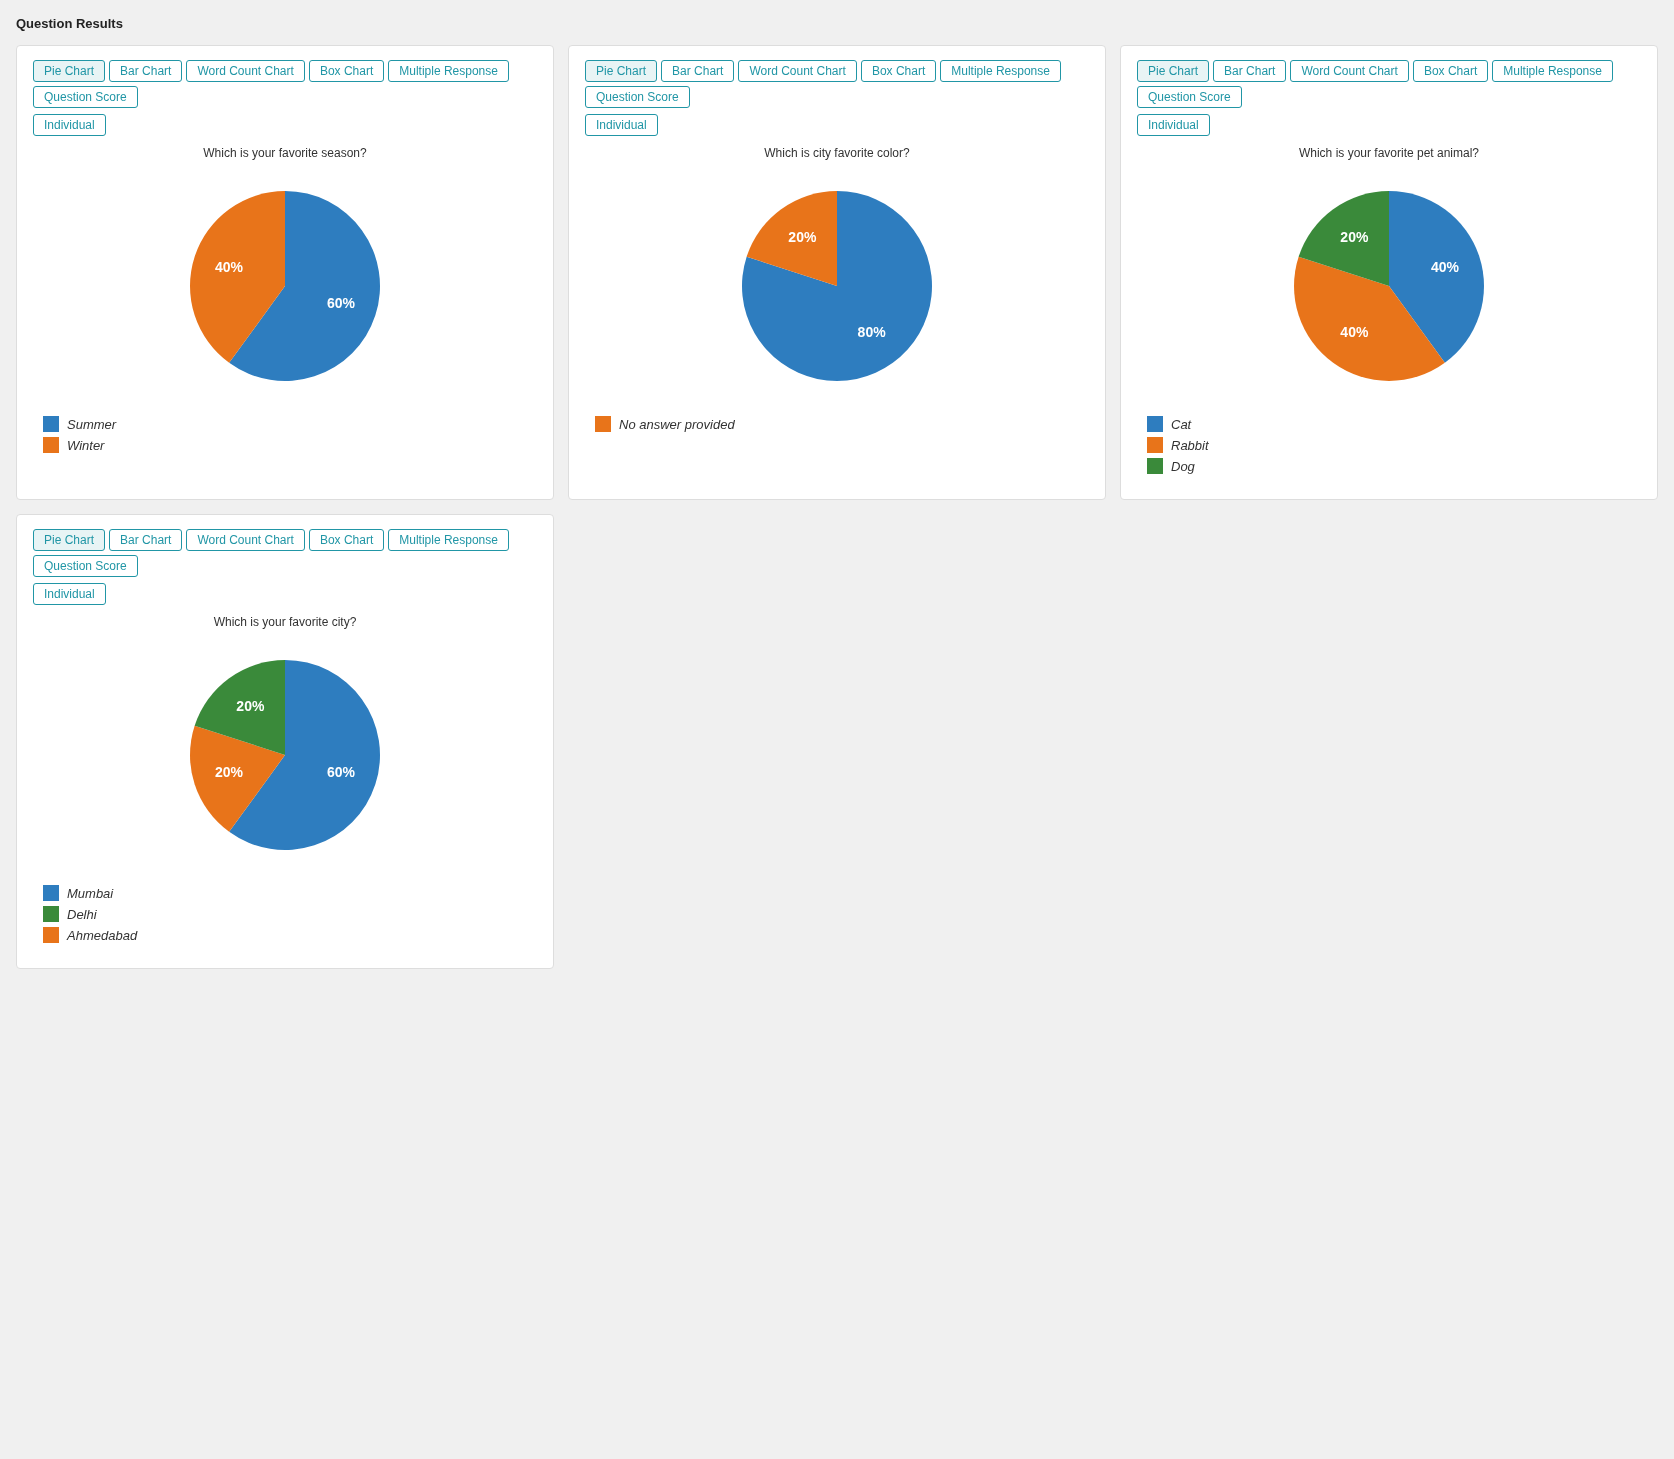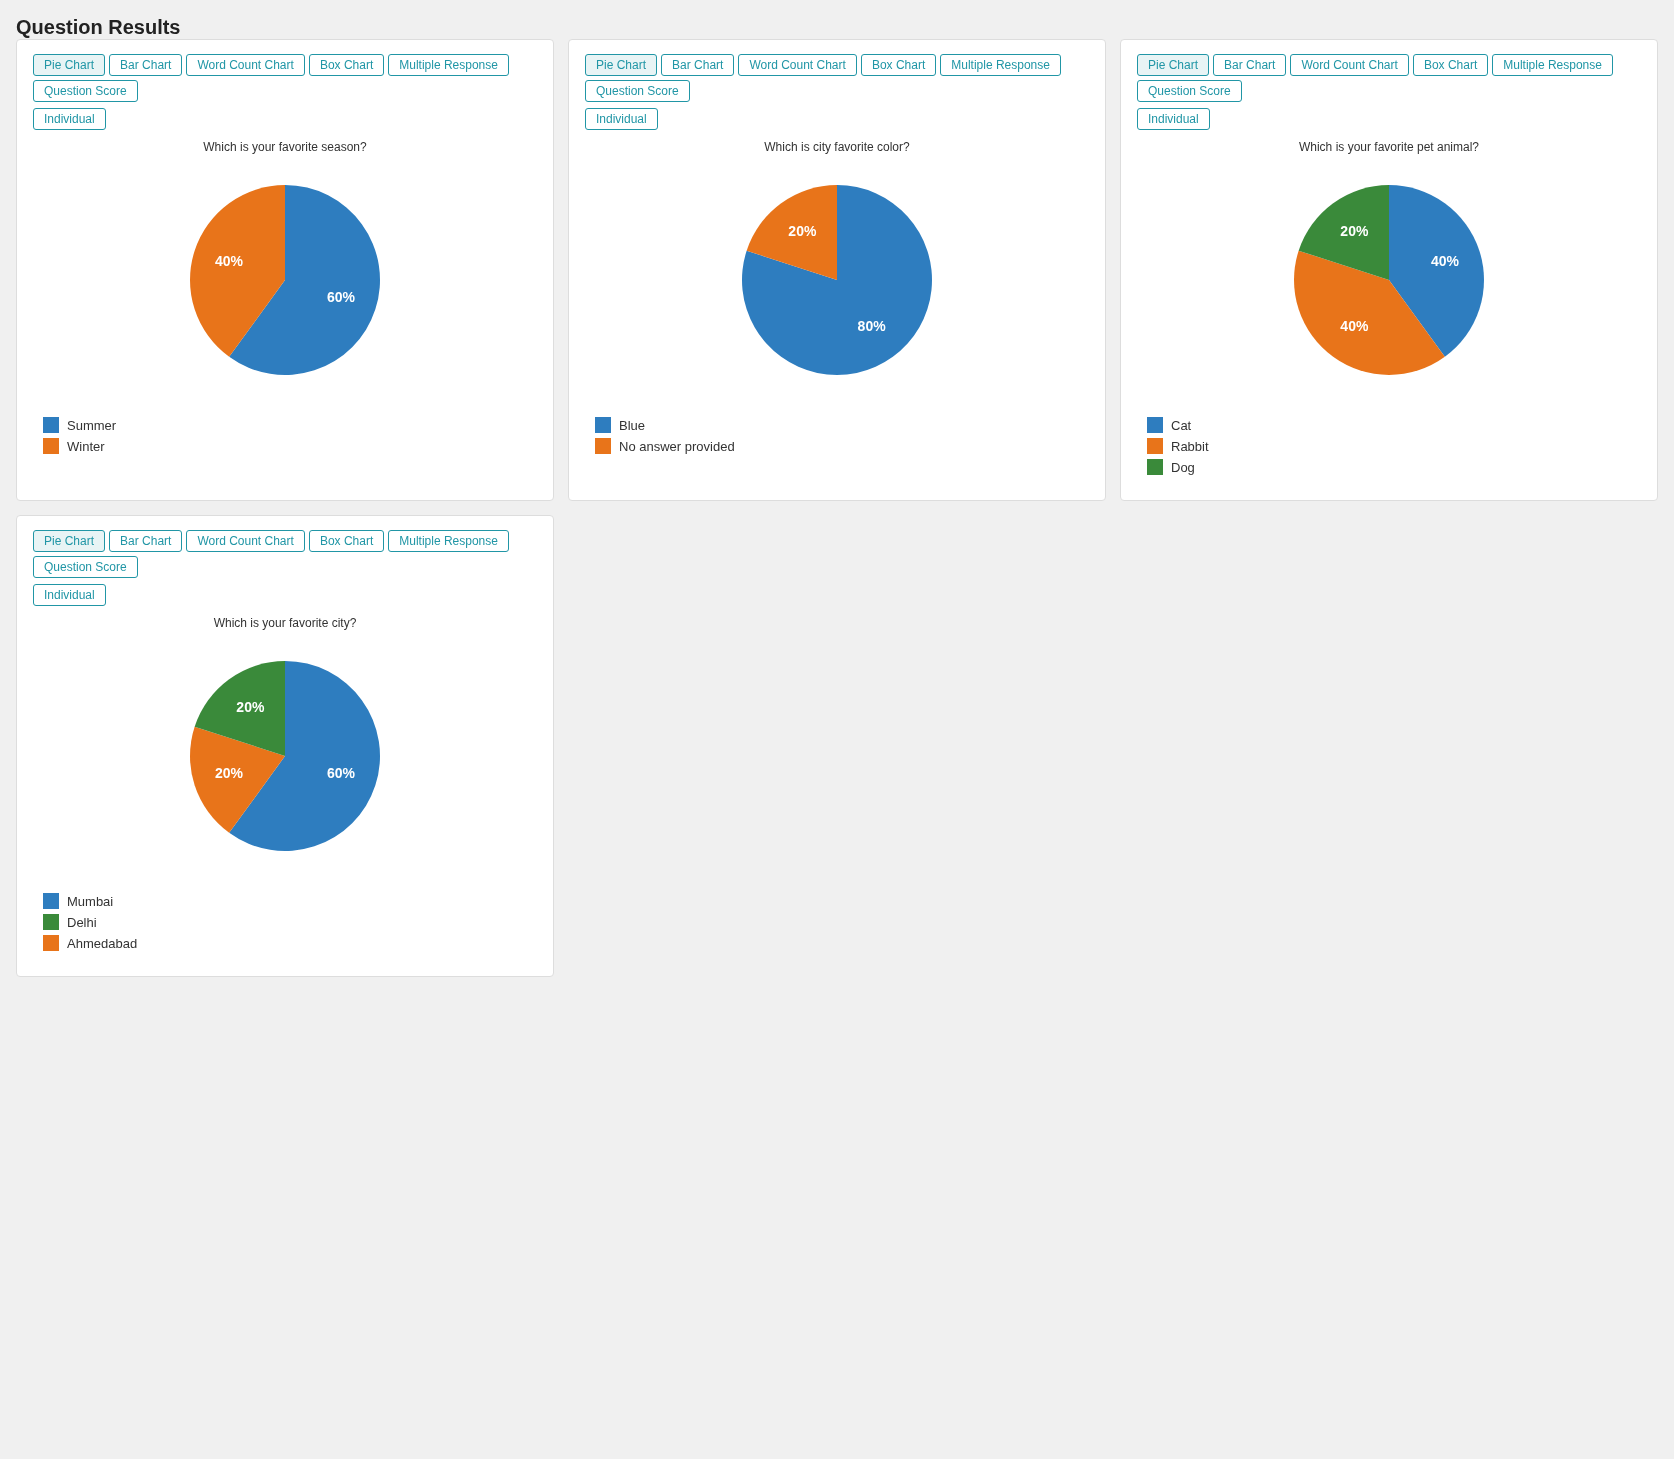--- a/index.html
+++ b/index.html
@@ -4,21 +4,22 @@
   <style>
     * { box-sizing: border-box; margin: 0; padding: 0; }
     body {
       background: #f0f0f0;
       font-family: Arial, sans-serif;
       font-size: 14px;
       padding: 16px;
     }
     .page-title {
       font-weight: bold;
-      font-size: 20px;
+      font-size: 13px;
+      margin-bottom: 14px;
       color: #222;
     }
     .grid {
       display: grid;
       grid-template-columns: 1fr 1fr 1fr;
       gap: 14px;
     }
     .card {
       background: #fff;
       border: 1px solid #ddd;
@@ -54,22 +55,23 @@
       color: #333;
       margin-bottom: 16px;
     }
     .chart-area {
       display: flex;
       justify-content: center;
       align-items: center;
       height: 220px;
     }
     .legend {
-      margin-top: 27px;
+      margin-top: 20px;
       padding-left: 10px;
+      font-style: italic;
     }
     .legend-item {
       display: flex;
       align-items: center;
       gap: 8px;
       margin-bottom: 5px;
       font-size: 13px;
       color: #333;
     }
     .legend-color {
@@ -132,24 +134,20 @@
       <div class="chart-area">
         <svg width="220" height="220" viewBox="0 0 220 220">
           <path d="M 110 110 L 19.649630951960418 80.64338553437997 A 95 95 0 1 0 110 15 Z" fill="#2e7dbf"></path>
           <text x="144.62055136002667" y="157.6511009686844" text-anchor="middle" dominant-baseline="middle" fill="#fff" font-size="14" font-weight="bold">80%</text>
           <path d="M 110 110 L 109.99999999999999 15 A 95 95 0 0 0 19.649630951960418 80.64338553437997 Z" fill="#e8741a"></path>
           <text x="75.37944863997333" y="62.348899031315604" text-anchor="middle" dominant-baseline="middle" fill="#fff" font-size="14" font-weight="bold">20%</text>
         </svg>
       </div>
       <div class="legend">
         <div class="legend-item">
-          <div class="legend-color" style="background: rgb(46, 125, 191);"></div>
-          <span>Blue</span>
-        </div>
-        <div class="legend-item">
           <div class="legend-color" style="background: rgb(232, 116, 26);"></div>
           <span>No answer provided</span>
         </div>
       </div>
     </div>
     <div class="card">
       <div class="tab-row">
         <button class="tab-btn active">Pie Chart</button>
         <button class="tab-btn">Bar Chart</button>
         <button class="tab-btn">Word Count Chart</button>

